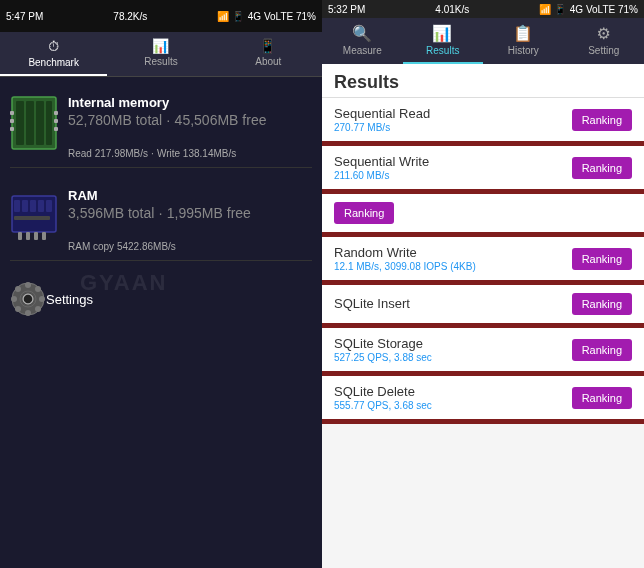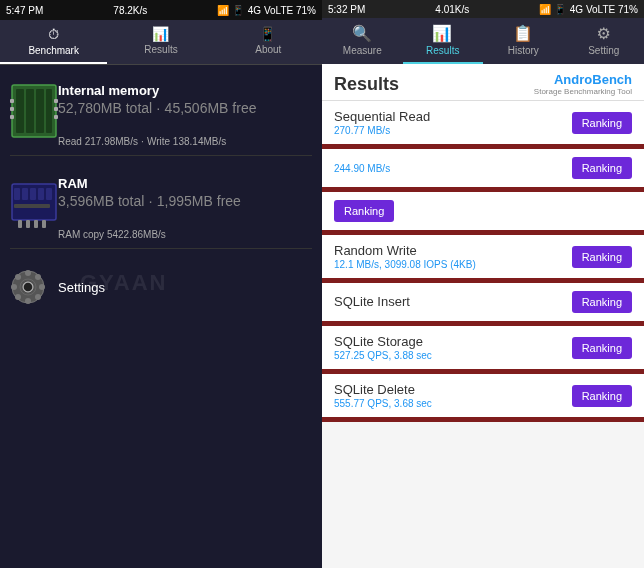--- a/index.html
+++ b/index.html
@@ -15,21 +15,21 @@
     }
 
     .left-status-bar {
       background: #111;
       color: #fff;
       font-size: 10px;
       padding: 2px 6px;
       display: flex;
       justify-content: space-between;
       align-items: center;
-      height: 20px;
+      height: 32px;
     }
 
     .left-tab-bar {
       display: flex;
       background: #2a2a3e;
       border-bottom: 1px solid #444;
     }
 
     .left-tab {
       flex: 1;
@@ -57,21 +57,21 @@
       flex: 1;
       padding: 10px;
       display: flex;
       flex-direction: column;
       gap: 12px;
     }
 
     .memory-card {
       display: flex;
       align-items: flex-start;
-      gap: 0;
+      gap: 10px;
       padding: 8px 0;
       border-bottom: 1px solid #333;
     }
 
     .memory-icon {
       width: 48px;
       height: 56px;
       flex-shrink: 0;
     }
 
@@ -94,21 +94,20 @@
 
     .memory-speed {
       color: #aaa;
       font-size: 10px;
       margin-top: 20px;
     }
 
     .settings-item {
       display: flex;
       align-items: center;
-      gap: 12px;
       padding: 8px 0;
     }
 
     .settings-icon {
       width: 36px;
       height: 36px;
       flex-shrink: 0;
     }
 
     .settings-label {
@@ -235,21 +234,21 @@
       font-weight: 500;
       margin-bottom: 1px;
     }
 
     .result-value {
       font-size: 10px;
       color: #2196F3;
     }
 
     .ranking-btn {
-      background: #6d28d9;
+      background: #a21caf;
       color: #fff;
       border: none;
       padding: 5px 10px;
       font-size: 11px;
       border-radius: 3px;
       cursor: pointer;
       flex-shrink: 0;
     }
 
     
@@ -367,39 +366,34 @@
       <span>History</span>
     </div>
     <div class="right-tab">
       <span class="tab-icon">⚙</span>
       <span>Setting</span>
     </div>
   </div>
 
   <div class="right-header">
     <span class="results-title">Results</span>
-    <div class="androbench-logo">
-      <div class="androbench-name">
-        <span style="color:#2196F3">Andro</span><span>Bench</span>
-      </div>
-      <div class="androbench-sub">Storage Benchmarking Tool</div>
-    </div>
   </div>
 
   <div class="results-list" id="results-list">
   <div class="result-item">
     <div class="result-info">
       <div class="result-name">Sequential Read</div>
       <div class="result-value">270.77 MB/s</div>
     </div>
     <button class="ranking-btn">Ranking</button>
   </div>
       <div class="result-item">
     <div class="result-info">
-      <div class="result-value">244.90 MB/s</div>
+      <div class="result-name">Sequential Write</div>
+      <div class="result-value">211.60 MB/s</div>
     </div>
     <button class="ranking-btn">Ranking</button>
   </div>
       <div class="result-item">
     <button class="ranking-btn">Ranking</button>
   </div>
       <div class="result-item">
     <div class="result-info">
       <div class="result-name">Random Write</div>
       <div class="result-value">12.1 MB/s, 3099.08 IOPS (4KB)</div>

